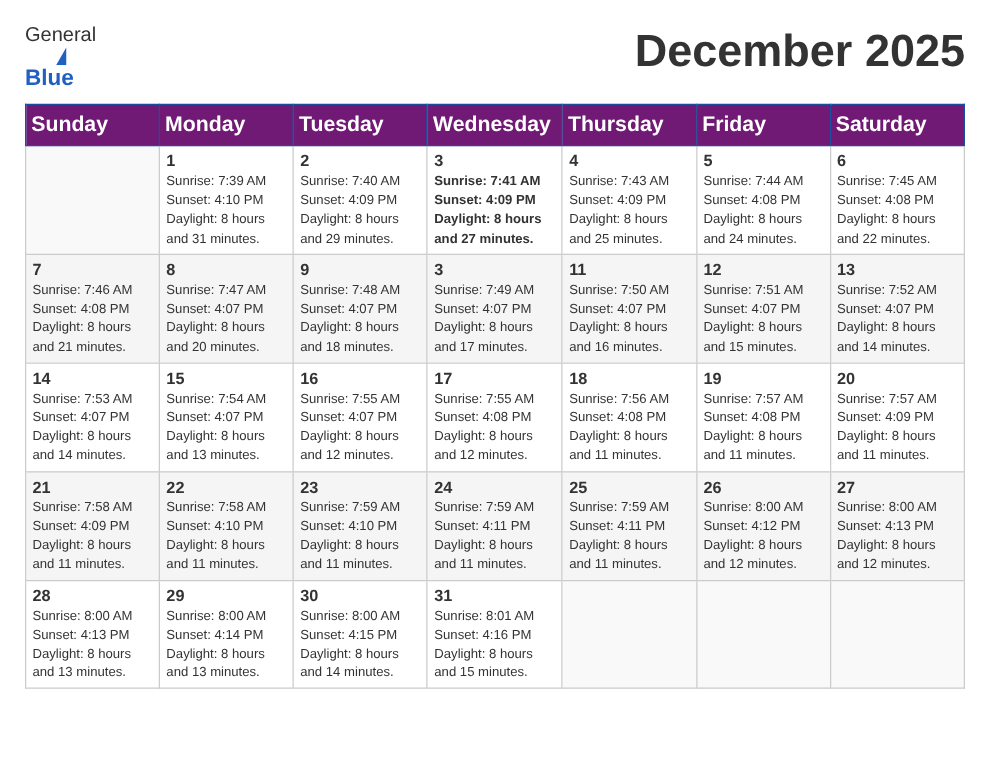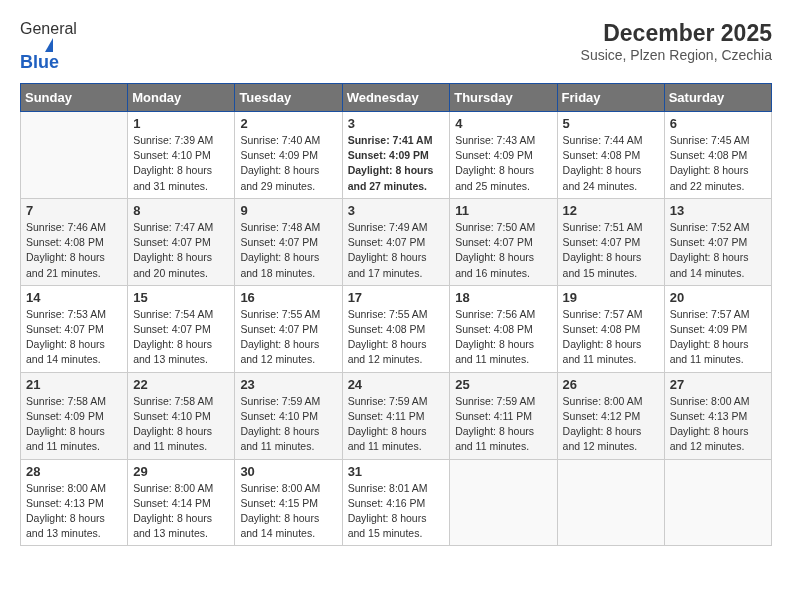--- a/index.html
+++ b/index.html
@@ -29,36 +29,36 @@
       height: 0;
       border-left: 8px solid transparent;
       border-bottom: 14px solid #2060c0;
       margin-left: 2px;
       vertical-align: middle;
     }
     .title-area {
       text-align: right;
     }
     .calendar-title {
-      font-size: 23px;
+      font-size: 36px;
       font-weight: bold;
       color: #333;
     }
     .calendar-subtitle {
       font-size: 14px;
       color: #555;
     }
     table {
       width: 100%;
       border-collapse: collapse;
     }
     thead th {
-      background: #737373;
+      background: #701a75;
       color: #fff;
-      font-size: 13px;
+      font-size: 17px;
       font-weight: bold;
       padding: 6px 4px;
       text-align: left;
       border: 1px solid #1a4fa0;
     }
     tbody td {
       border: 1px solid #ccc;
       vertical-align: top;
       padding: 4px 5px;
       width: 108px;
@@ -91,21 +91,20 @@
 <div class="header-area">
   <div class="logo">
     <div style="display:flex;align-items:center;flex-direction:column;">
       <span class="logo-general">General</span>
       <span class="logo-icon"></span>
     </div>
     <span class="logo-blue" style="font-size:18px;font-weight:bold;">Blue</span>
   </div>
   <div class="title-area">
     <div class="calendar-title">December 2025</div>
-    <div class="calendar-subtitle">Susice, Plzen Region, Czechia</div>
   </div>
 </div>
 
 <table>
   <thead>
     <tr id="weekday-header">
     <th>Sunday</th>
         <th>Monday</th>
         <th>Tuesday</th>
         <th>Wednesday</th>

